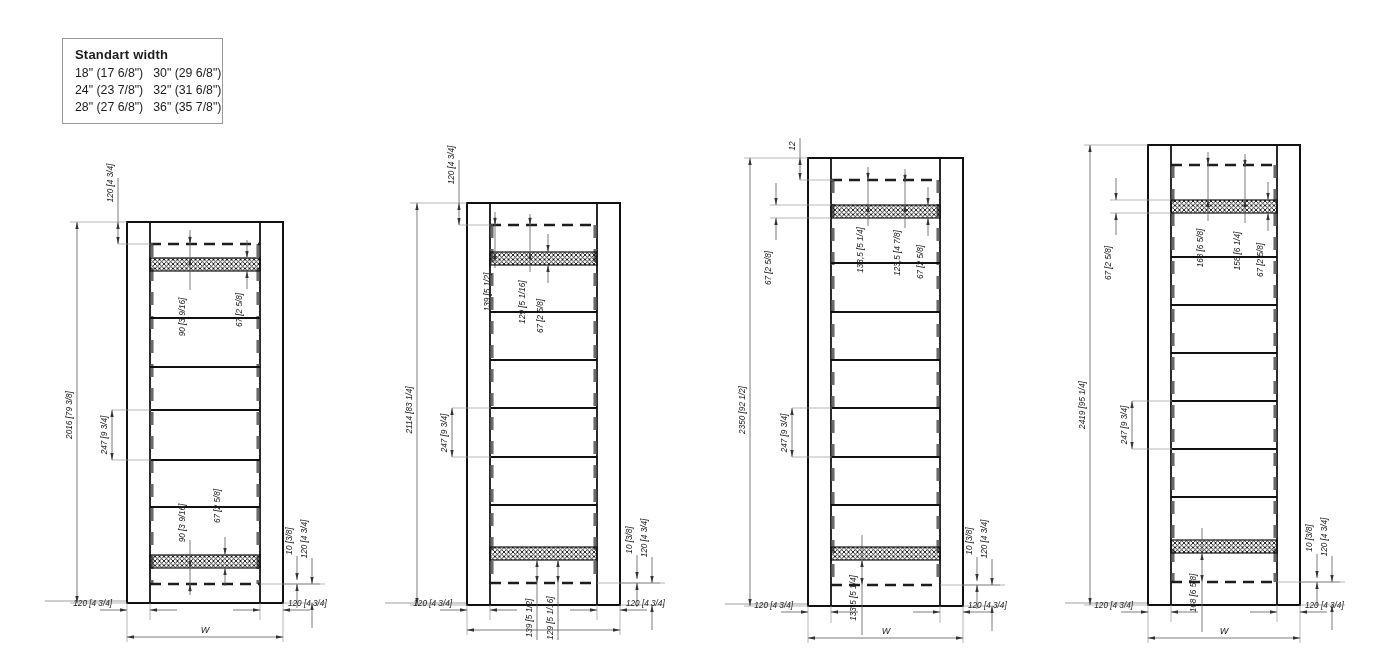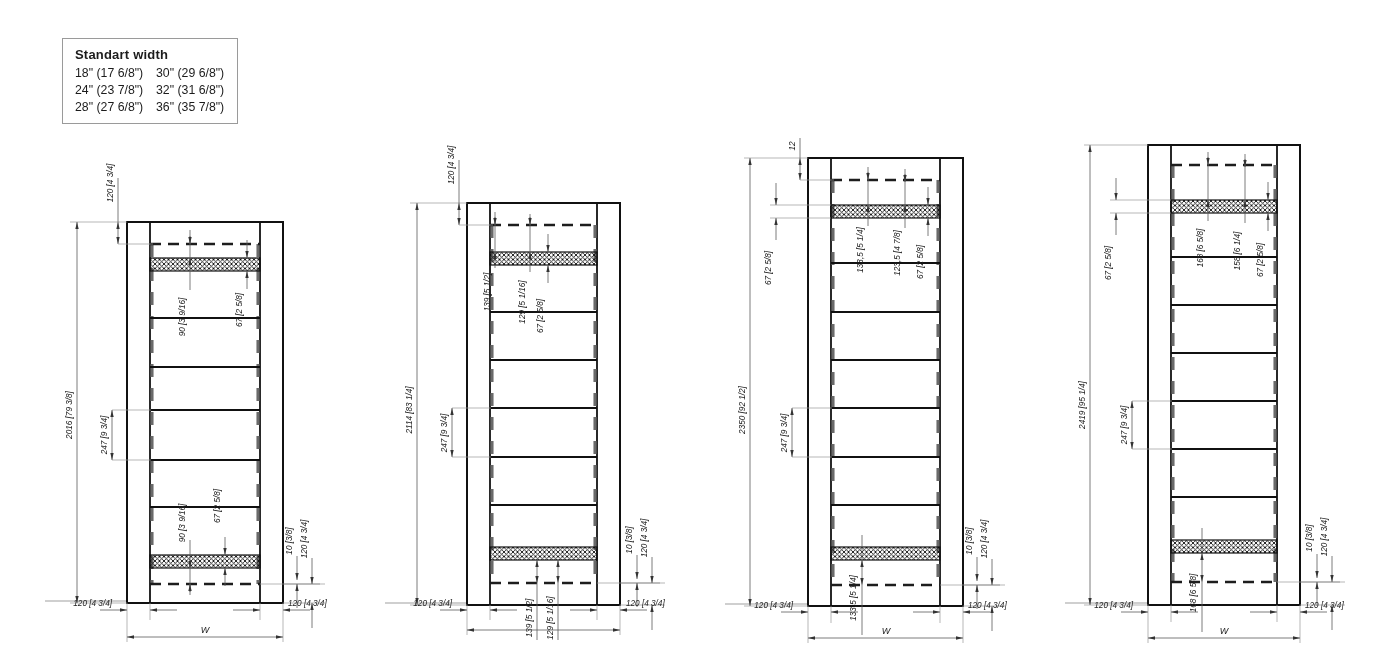--- a/index.html
+++ b/index.html
@@ -1,18 +1,18 @@
 <!DOCTYPE html>
 <html><head>
 <meta charset="utf-8">
 <style>
   html,body{margin:0;padding:0;background:#ffffff;}
   body{width:1400px;height:670px;position:relative;overflow:hidden;
        font-family:"Liberation Sans",sans-serif;}
-  .legend{position:absolute;left:62px;top:38px;width:176px;border:1px solid #9a9a9a;
+  .legend{position:absolute;left:62px;top:38px;width:161px;border:1px solid #9a9a9a;
           background:#fff;padding:8px 10px 9px 12px;box-sizing:border-box;color:#1c1c1c;}
   .legend-title{font-weight:bold;font-size:13px;margin-bottom:4px;letter-spacing:.2px;}
   .legend-grid{display:grid;grid-template-columns:1fr 1fr;column-gap:10px;row-gap:3px;
                font-size:12.3px;white-space:nowrap;}
   .fig{position:absolute;top:120px;width:340px;height:550px;}
   #fig1{left:20px}#fig2{left:360px}#fig3{left:700px}#fig4{left:1040px}
   
   .ln{stroke:#111;stroke-width:1.8;fill:none}
   .frame{fill:#fff;stroke:#111;stroke-width:2;}
   .hb{fill:url(#hz);stroke:#111;stroke-width:1.2;}

